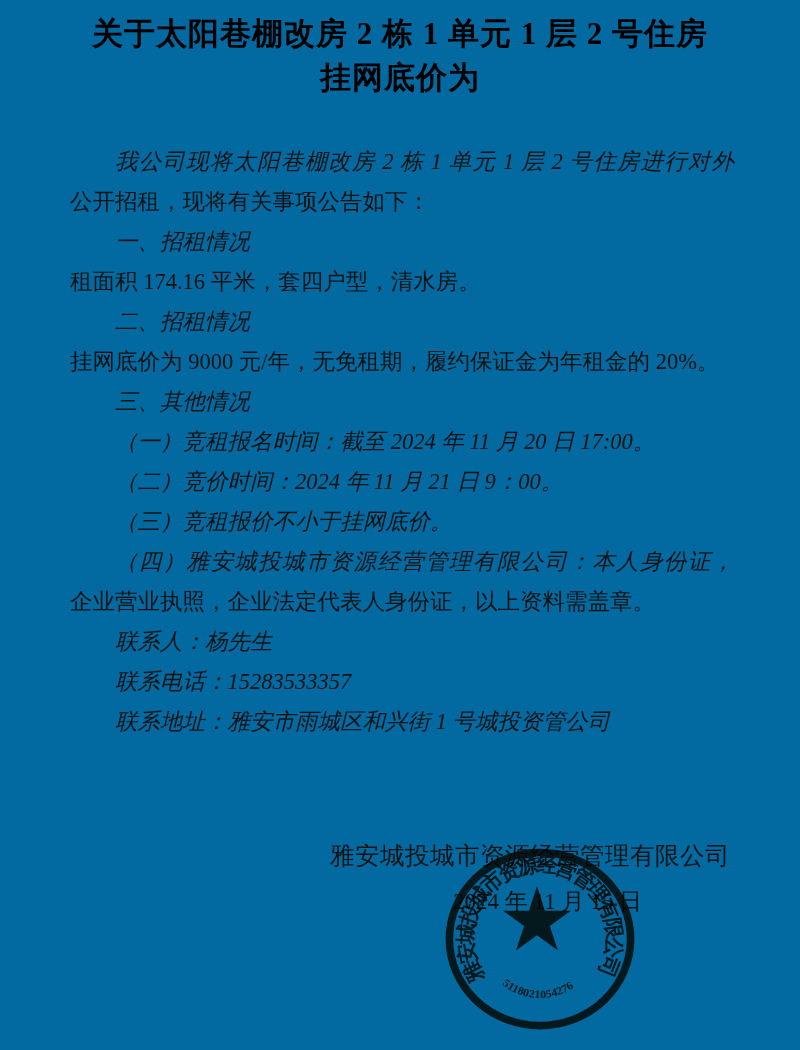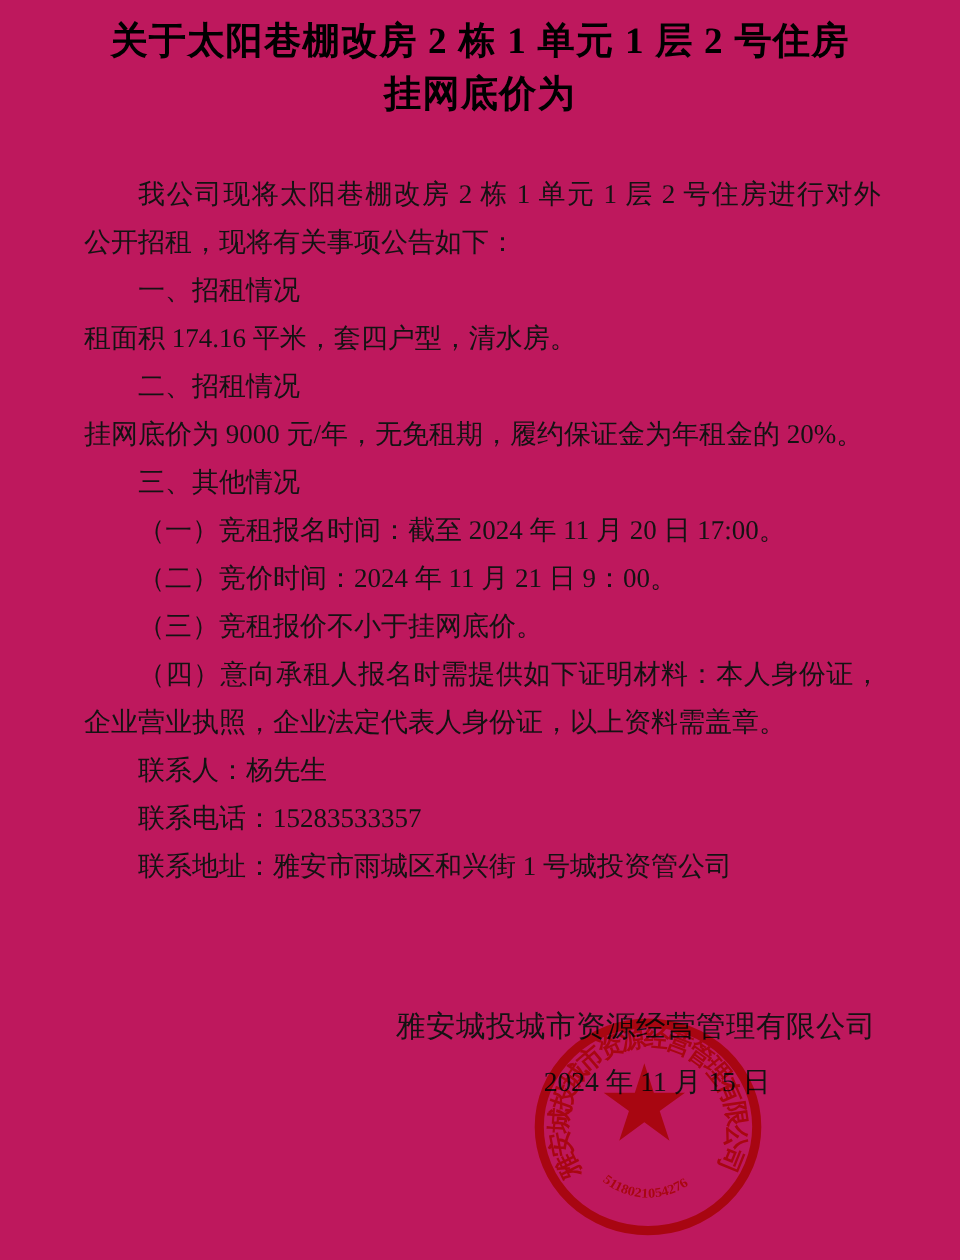--- a/index.html
+++ b/index.html
@@ -1,19 +1,19 @@
 <!DOCTYPE html>
 <html><head>
 <meta charset="utf-8">
 <style>
   html,body{margin:0;padding:0;background:#ffffff;}
   .page{
     position:relative;
     width:800px;height:1050px;
-    background:#be185d;
+    background:#0369a1;
     overflow:hidden;
     font-family:"Liberation Serif", serif;
     color:#131313;
   }
   .title{
     padding-top:12px;
     text-align:center;
     font-weight:bold;
     font-size:31px;
     line-height:44px;
@@ -23,21 +23,21 @@
   .body-text{
     margin-top:42px;
     padding:0 66px 0 70px;
     font-size:22.5px;
   }
   .bline{
     height:40px;
     line-height:40px;
     white-space:nowrap;
   }
-  .bline.ind{ padding-left:45px; }
+  .bline.ind{ padding-left:45px;font-style:italic; }
   .bline.fill{
     white-space:normal;
     text-align:justify;
     text-align-last:justify;
   }
   .signature{
     margin-top:96px;
     padding-right:70px;
     text-align:right;
   }
@@ -78,21 +78,21 @@
     <div class="bline ind fill">我公司现将太阳巷棚改房 2 栋 1 单元 1 层 2 号住房进行对外</div>
     <div class="bline">公开招租，现将有关事项公告如下：</div>
     <div class="bline ind">一、招租情况</div>
     <div class="bline">租面积 174.16 平米，套四户型，清水房。</div>
     <div class="bline ind">二、招租情况</div>
     <div class="bline">挂网底价为 9000 元/年，无免租期，履约保证金为年租金的 20%。</div>
     <div class="bline ind">三、其他情况</div>
     <div class="bline ind">（一）竞租报名时间：截至 2024 年 11 月 20 日 17:00。</div>
     <div class="bline ind">（二）竞价时间：2024 年 11 月 21 日 9：00。</div>
     <div class="bline ind">（三）竞租报价不小于挂网底价。</div>
-    <div class="bline ind fill">（四）意向承租人报名时需提供如下证明材料：本人身份证，</div>
+    <div class="bline ind fill">（四）雅安城投城市资源经营管理有限公司：本人身份证，</div>
     <div class="bline">企业营业执照，企业法定代表人身份证，以上资料需盖章。</div>
     <div class="bline ind">联系人：杨先生</div>
     <div class="bline ind">联系电话：15283533357</div>
     <div class="bline ind">联系地址：雅安市雨城区和兴街 1 号城投资管公司</div>
   </div>
 
   <div class="signature">
     <div class="sig-company">雅安城投城市资源经营管理有限公司</div>
     <div class="sig-date">2024 年 11 月 15 日</div>
   </div>

